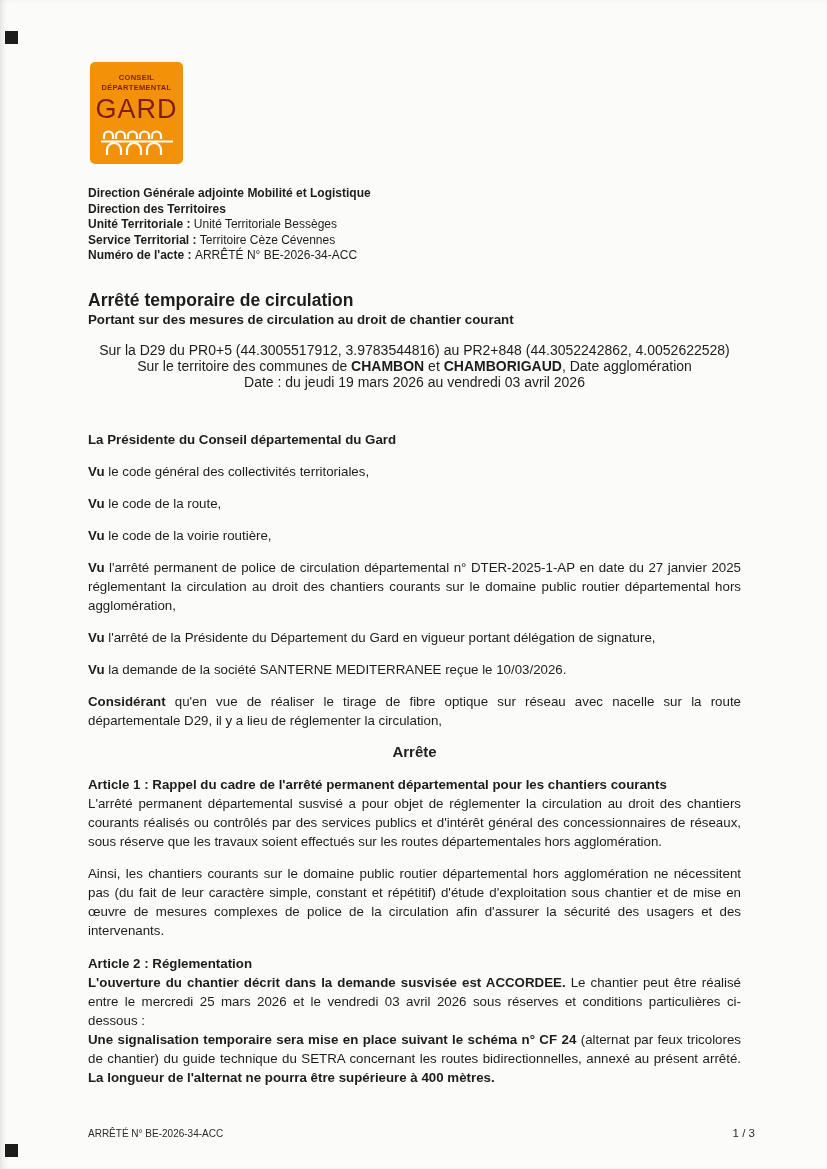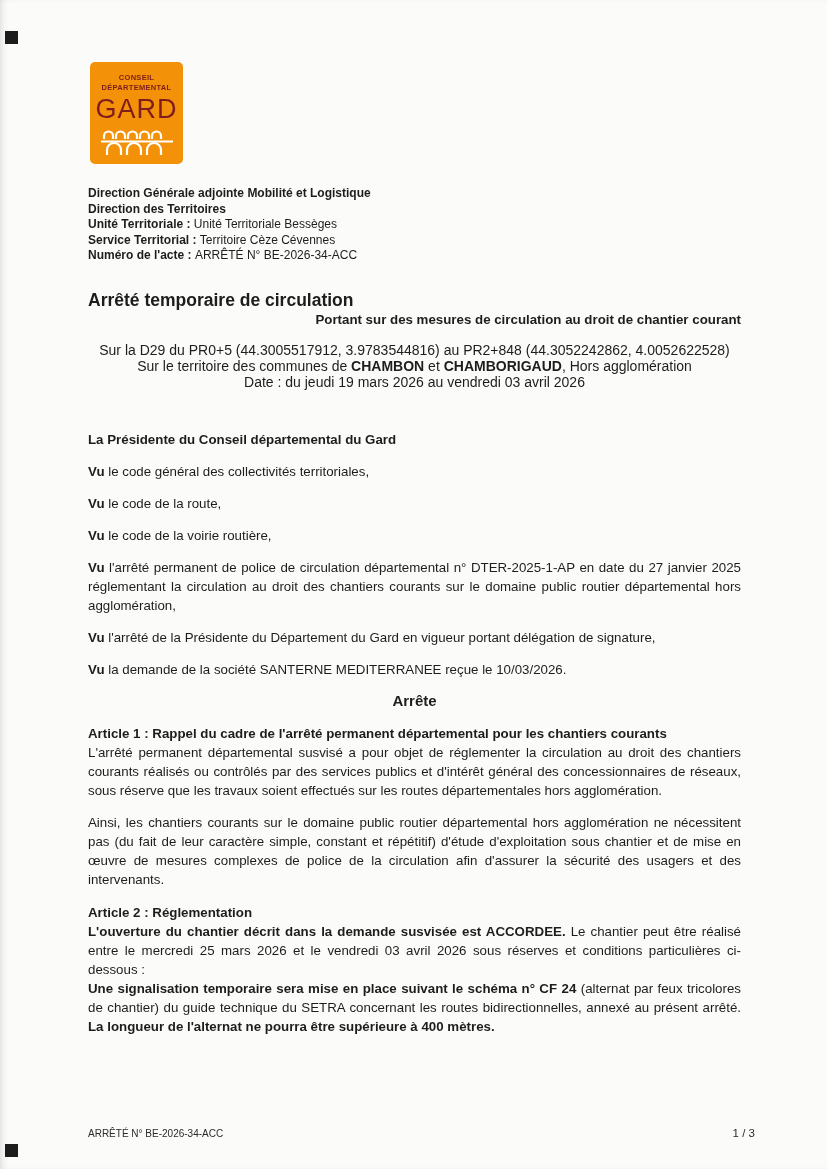--- a/index.html
+++ b/index.html
@@ -31,21 +31,21 @@
 
   .content {
     position:absolute; left:88px; top:186px; width:653px;
     font-size:13.3px; line-height:19px;
   }
   .b { font-weight:bold; }
 
   .meta-block p { margin:0; font-size:12px; line-height:15.6px; }
 
   .doc-title { margin:26px 0 0; text-align:left; font-size:17.5px; line-height:20px; font-weight:bold; }
-  .doc-subtitle { margin:2px 0 0; text-align:right; font-size:13.3px; line-height:16px; font-weight:bold; }
+  .doc-subtitle { margin:2px 0 0; text-align:left; font-size:13.3px; line-height:16px; font-weight:bold; }
   .title-info { margin-top:14px; text-align:center; }
   .title-info p { margin:0; font-size:14px; line-height:16px; }
 
   .opener { margin:40px 0 0; }
   .para { margin:13px 0 0; }
   .just { text-align:justify; }
   .tight { margin:0; }
   .arrete { margin:12px 0 0; text-align:center; font-size:15px; font-weight:bold; line-height:19px; }
   .article-heading { margin:14px 0 0; font-weight:bold; }
 
@@ -93,33 +93,34 @@
       <p><span class="b">Unité Territoriale : </span><span>Unité Territoriale Bessèges</span></p>
       <p><span class="b">Service Territorial : </span><span>Territoire Cèze Cévennes</span></p>
       <p><span class="b">Numéro de l'acte : </span><span>ARRÊTÉ N° BE-2026-34-ACC</span></p>
     </div>
 
     <h1 class="doc-title">Arrêté temporaire de circulation</h1>
     <h2 class="doc-subtitle">Portant sur des mesures de circulation au droit de chantier courant</h2>
 
     <div class="title-info">
       <p><span>Sur la D29 du PR0+5 (44.3005517912, 3.9783544816) au PR2+848 (44.3052242862, 4.0052622528)</span></p>
-      <p><span>Sur le territoire des communes de </span><span class="b">CHAMBON</span><span> et </span><span class="b">CHAMBORIGAUD</span><span>, Hors agglomération</span></p>
+      <p><span>Sur le territoire des communes de </span><span class="b">CHAMBON</span><span> et </span><span class="b">CHAMBORIGAUD</span><span>, Date agglomération</span></p>
       <p><span>Date : du jeudi 19 mars 2026 au vendredi 03 avril 2026</span></p>
     </div>
 
     <p class="opener"><span class="b">La Présidente du Conseil départemental du Gard</span></p>
 
     <p class="para"><span class="b">Vu</span><span> le code général des collectivités territoriales,</span></p>
     <p class="para"><span class="b">Vu</span><span> le code de la route,</span></p>
     <p class="para"><span class="b">Vu</span><span> le code de la voirie routière,</span></p>
     <p class="para just"><span class="b">Vu</span><span> l'arrêté permanent de police de circulation départemental n° DTER-2025-1-AP en date du 27 janvier 2025 réglementant la circulation au droit des chantiers courants sur le domaine public routier départemental hors agglomération,</span></p>
     <p class="para"><span class="b">Vu</span><span> l'arrêté de la Présidente du Département du Gard  en vigueur portant délégation de signature,</span></p>
     <p class="para"><span class="b">Vu</span><span> la demande de la société SANTERNE MEDITERRANEE reçue le 10/03/2026.</span></p>
 
+    <p class="para just"><span class="b">Considérant</span><span> qu'en vue de réaliser le tirage de fibre optique sur réseau avec nacelle sur la route départementale D29, il y a lieu de réglementer la circulation,</span></p>
 
     <h3 class="arrete">Arrête</h3>
 
     <p class="article-heading"><span class="b">Article 1 : Rappel du cadre de l'arrêté permanent départemental pour les chantiers courants</span></p>
     <p class="para just tight"><span>L'arrêté permanent départemental susvisé a pour objet de réglementer la circulation au droit des chantiers courants réalisés ou contrôlés par des services publics et d'intérêt général des concessionnaires de réseaux, sous réserve que les travaux soient effectués sur les routes départementales hors agglomération.</span></p>
     <p class="para just"><span>Ainsi, les chantiers courants sur le domaine public routier départemental hors agglomération ne nécessitent pas (du fait de leur caractère simple, constant et répétitif) d'étude d'exploitation sous chantier et de mise en œuvre de mesures complexes de police de la circulation afin d'assurer la sécurité des usagers et des intervenants.</span></p>
 
     <p class="article-heading"><span class="b">Article 2 : Réglementation</span></p>
     <p class="para just tight"><span class="b">L'ouverture du chantier décrit dans la demande susvisée est ACCORDEE.</span><span> Le chantier peut être réalisé entre le mercredi 25 mars 2026 et le vendredi 03 avril 2026 sous réserves et conditions particulières ci-dessous :</span></p>
     <p class="para just tight"><span class="b">Une signalisation temporaire sera mise en place suivant le schéma n° CF 24</span><span> (alternat par feux tricolores de chantier) du guide technique du SETRA concernant les routes bidirectionnelles, annexé au présent arrêté. </span><span class="b">La longueur de l'alternat ne pourra être supérieure à 400 mètres.</span></p>

